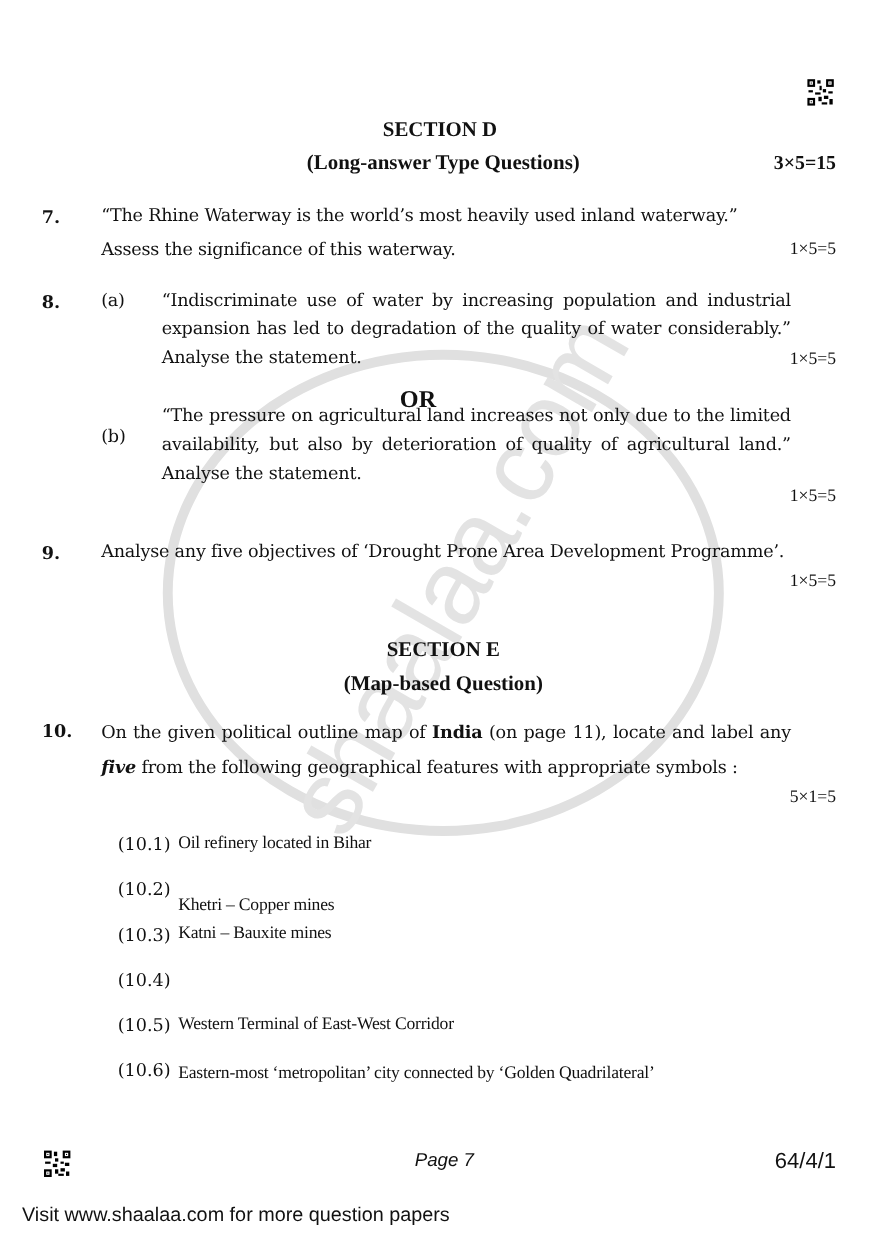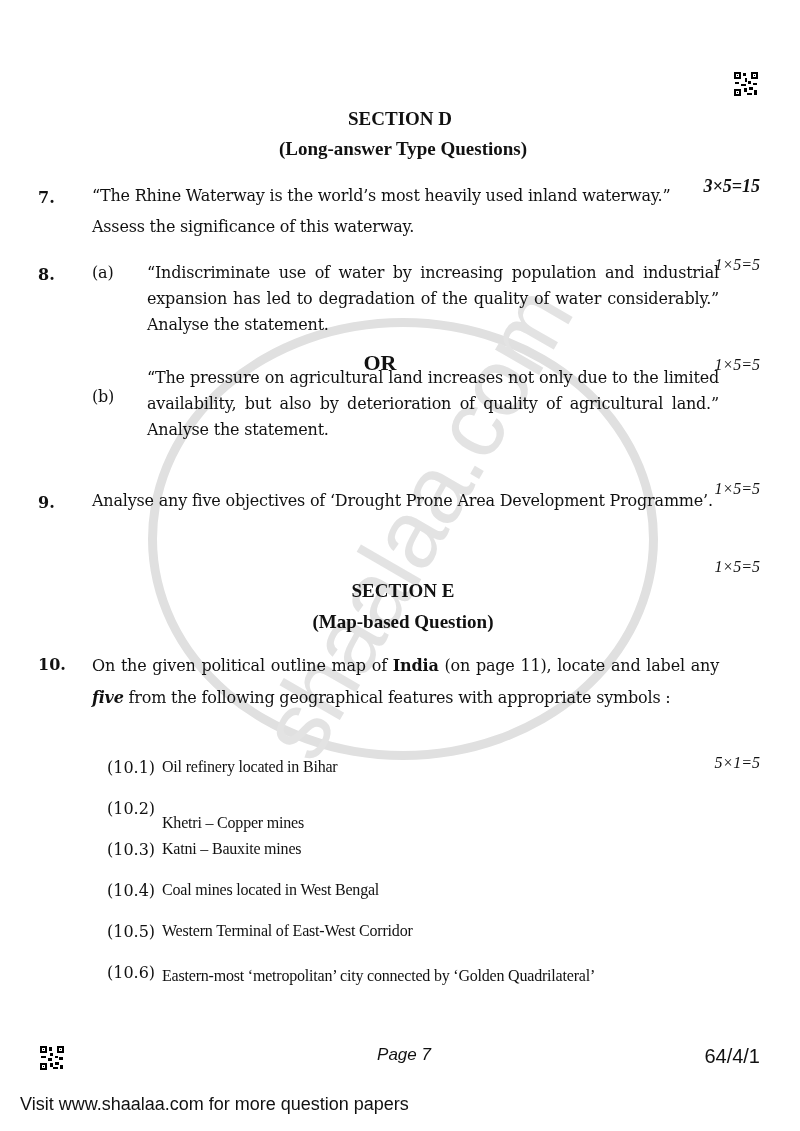--- a/index.html
+++ b/index.html
@@ -2,21 +2,21 @@
 <html><head>
 <meta charset="utf-8">
 <style>
   html, body { margin: 0; padding: 0; background: #ffffff; }
   body { width: 800px; height: 1131px; position: relative; overflow: hidden;
          font-family: "DejaVu Serif", "Liberation Serif", serif; color: #111; }
   .abs { position: absolute; }
   .sans { font-family: "Liberation Sans", "DejaVu Sans", sans-serif; }
   .txt { font-size: 16px; line-height: 26px; font-family: "DejaVu Serif", serif; letter-spacing: -0.2px; }
   .qnum { font-weight: bold; font-size: 16px; font-family: "DejaVu Serif", serif; }
-  .marks { font-style: italic; font-size: 16px; font-family: "Liberation Serif", "DejaVu Serif", serif; margin-top: 38px; }
+  .marks { font-size: 16px; font-family: "Liberation Serif", "DejaVu Serif", serif; }
   .heading { font-weight: bold; font-family: "Liberation Serif", "DejaVu Serif", serif; font-size: 19px; text-align: center; }
   .justify { text-align: justify; text-align-last: left; }
   .watermark-circle { position: absolute; left: 148px; top: 318px; width: 510px; height: 442px;
      border: 9px solid #e0e0e0; border-radius: 50%; box-sizing: border-box; }
   .watermark-text { position: absolute; left: 170px; top: 495px; width: 460px; text-align: center;
      font-family: "Liberation Sans", "DejaVu Sans", sans-serif; font-size: 96px; color: #e3e3e3;
      transform: rotate(-60deg); transform-origin: 50% 50%; letter-spacing: -2px; }
   .content { position: absolute; left: 0; top: 0; width: 800px; height: 1131px; }
   .qr { position: absolute; width: 24px; height: 24px; }
   .qr .f { position: absolute; width: 7px; height: 7px; border: 2px solid #000; box-sizing: border-box; }
@@ -83,21 +83,20 @@
   <div class="subitem" style="top:758px;">(10.1)</div>
   <div class="subtext" style="top:758px;">Oil refinery located in Bihar</div>
 
   <div class="subitem" style="top:799px;">(10.2)</div>
   <div class="subtext" style="top:814px;">Khetri – Copper mines</div>
 
   <div class="subitem" style="top:840px;">(10.3)</div>
   <div class="subtext" style="top:840px;">Katni – Bauxite mines</div>
 
   <div class="subitem" style="top:881px;">(10.4)</div>
-  <div class="subtext" style="top:881px;">Coal mines located in West Bengal</div>
 
   <div class="subitem" style="top:922px;">(10.5)</div>
   <div class="subtext" style="top:922px;">Western Terminal of East-West Corridor</div>
 
   <div class="subitem" style="top:963px;">(10.6)</div>
   <div class="subtext justify" style="top:963px; width:557px; line-height:26px;">Eastern-most ‘metropolitan’ city connected by ‘Golden Quadrilateral’</div>
 
   <div class="qr" style="left:40px; top:1046px;">
     <div class="f" style="left:0;top:0;"></div>
     <div class="f" style="left:17px;top:0;"></div>

